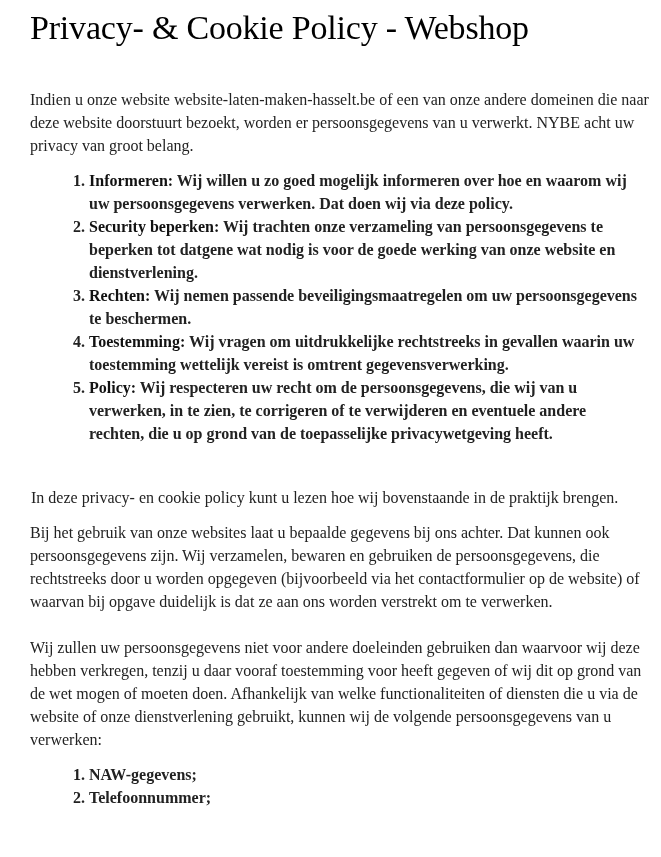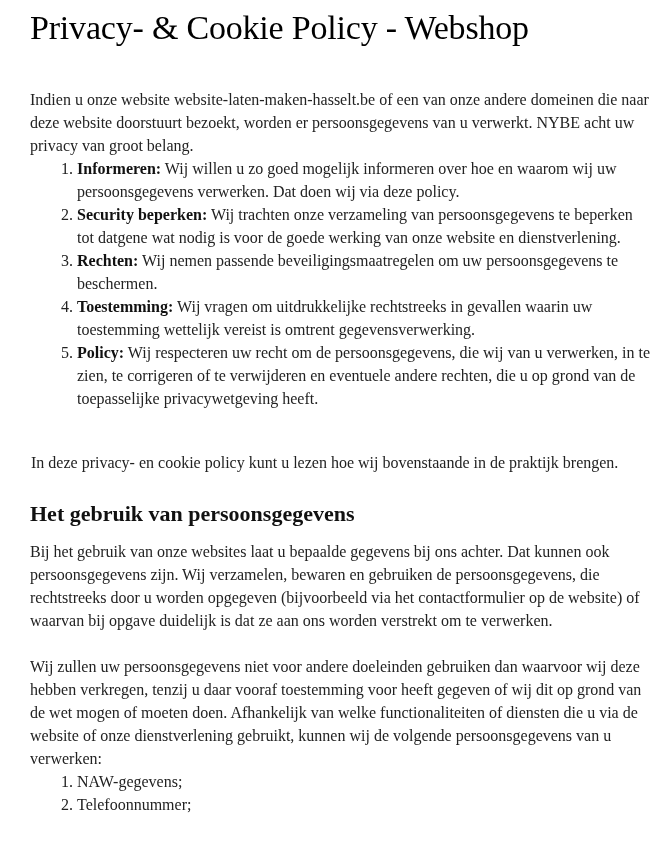--- a/index.html
+++ b/index.html
@@ -27,21 +27,21 @@
     margin: 0;
     font-family: "Liberation Serif", serif;
     font-size: 22px;
     line-height: 28px;
     font-weight: bold;
     color: #111111;
   }
   p { margin: 0; }
   .intro { margin-top: 40px; }
   .norms-intro { margin-top: 23px; margin-left: 1px; }
-  ol { margin: 0; padding-left: 47px; }
+  ol { margin: 12px; padding-left: 47px; font-weight: bold; }
   ol li { padding-left: 0; }
   ol li::marker { color: #222; }
   .norms li b { color: #111; }
   .practice { margin-top: 41px; margin-left: 1px; }
   .usage-heading { margin-top: 26px; }
   .usage-p1 { margin-top: 12px; }
   .usage-p2 { margin-top: 23px; }
 </style>
 </head>
 <body>
@@ -54,20 +54,19 @@
   <ol class="norms">
     <li><b>Informeren:</b><span> Wij willen u zo goed mogelijk informeren over hoe en waarom wij uw persoonsgegevens verwerken. Dat doen wij via deze policy.</span></li>
     <li><b>Security beperken:</b><span> Wij trachten onze verzameling van persoonsgegevens te beperken tot datgene wat nodig is voor de goede werking van onze website en dienstverlening.</span></li>
     <li><b>Rechten:</b><span> Wij nemen passende beveiligingsmaatregelen om uw persoonsgegevens te beschermen.</span></li>
     <li><b>Toestemming:</b><span> Wij vragen om uitdrukkelijke rechtstreeks in gevallen waarin uw toestemming wettelijk vereist is omtrent gegevensverwerking.</span></li>
     <li><b>Policy:</b><span> Wij respecteren uw recht om de persoonsgegevens, die wij van u verwerken, in te zien, te corrigeren of te verwijderen en eventuele andere rechten, die u op grond van de toepasselijke privacywetgeving heeft.</span></li>
   </ol>
 
   <p class="practice">In deze privacy- en cookie policy kunt u lezen hoe wij bovenstaande in de praktijk brengen.</p>
 
-  <h2 class="usage-heading">Het gebruik van persoonsgegevens</h2>
   <p class="usage-p1">Bij het gebruik van onze websites laat u bepaalde gegevens bij ons achter. Dat kunnen ook persoonsgegevens zijn. Wij verzamelen, bewaren en gebruiken de persoonsgegevens, die rechtstreeks door u worden opgegeven (bijvoorbeeld via het contactformulier op de website) of waarvan bij opgave duidelijk is dat ze aan ons worden verstrekt om te verwerken.</p>
   <p class="usage-p2">Wij zullen uw persoonsgegevens niet voor andere doeleinden gebruiken dan waarvoor wij deze hebben verkregen, tenzij u daar vooraf toestemming voor heeft gegeven of wij dit op grond van de wet mogen of moeten doen. Afhankelijk van welke functionaliteiten of diensten die u via de website of onze dienstverlening gebruikt, kunnen wij de volgende persoonsgegevens van u verwerken:</p>
   <ol class="data-items">
     <li>NAW-gegevens;</li>
     <li>Telefoonnummer;</li>
   </ol>
 </div>
 
 </body></html>

